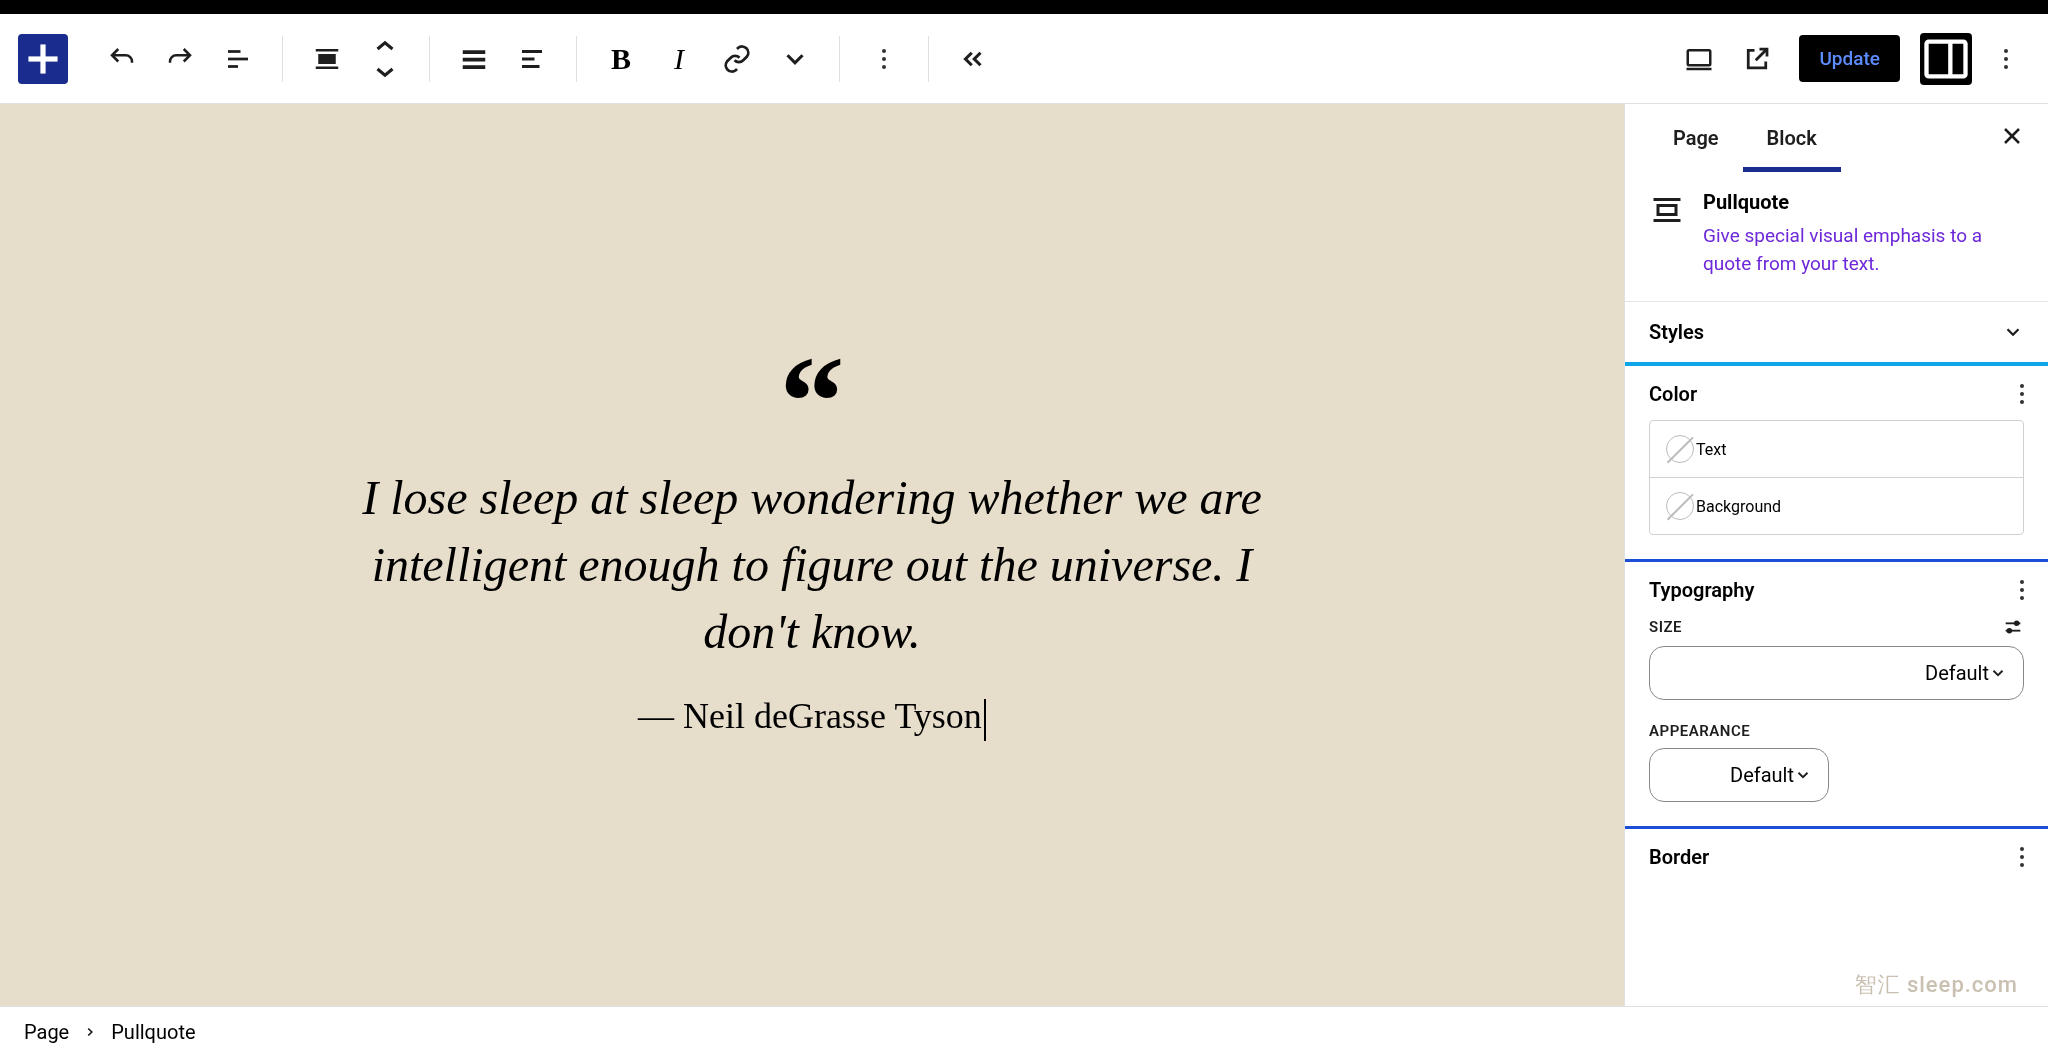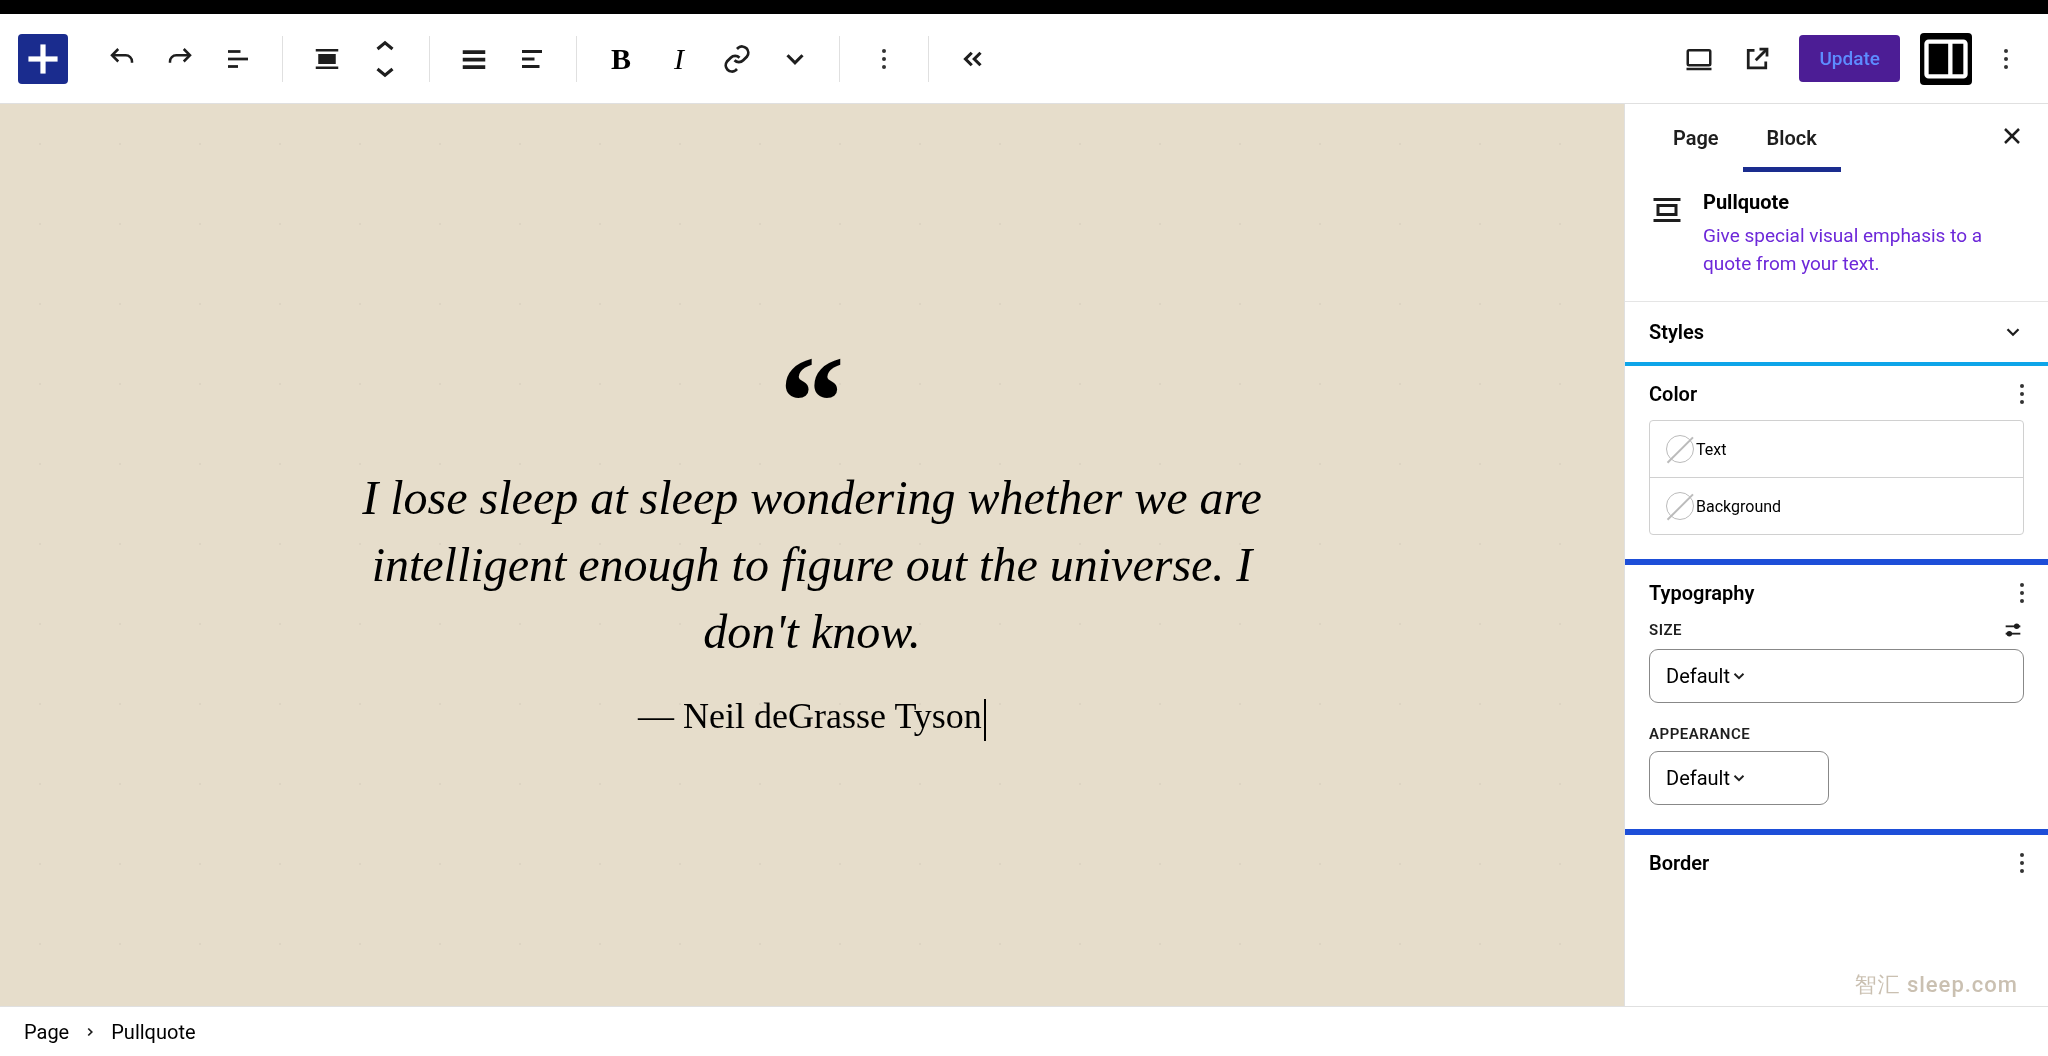--- a/index.html
+++ b/index.html
@@ -36,21 +36,21 @@
     margin-right: 20px;
   }
   .add-btn svg { stroke: #fff; }
   .tb-sep {
     width: 1px; height: 46px;
     background: #e0e0e0;
     margin: 0 10px;
   }
   .tb-spacer { flex: 1; }
   .update-btn {
-    background: #4c1d95;
+    background: #000000;
     color: #5d8cff;
     padding: 12px 20px;
     border-radius: 4px;
     font-size: 19px;
     font-weight: 500;
     cursor: pointer;
     margin-left: 8px;
   }
   .sidebar-toggle {
     width: 52px; height: 52px;
@@ -149,21 +149,21 @@
   .block-desc { font-size: 19px; line-height: 1.45; color: #6d28d9; }
   .panel-row {
     display: flex; align-items: center; justify-content: space-between;
     padding: 18px 24px;
     border-bottom: 4px solid #0ea5e9;
     cursor: pointer;
   }
   .panel-row .label { font-size: 20px; font-weight: 600; }
   .section {
     padding: 16px 24px 24px 24px;
-    border-bottom: 6px solid #1d4ed8;
+    border-bottom: 3px solid #1d4ed8;
   }
   .section-head {
     display: flex; align-items: center; justify-content: space-between;
     margin-bottom: 14px;
   }
   .section-title { font-size: 20px; font-weight: 600; }
   .color-box {
     border: 1px solid #d0d0d0;
     border-radius: 4px;
     overflow: hidden;
@@ -185,23 +185,23 @@
   }
   .sublabel {
     font-size: 15px; font-weight: 600; text-transform: uppercase;
     letter-spacing: 0.5px; color: #1e1e1e;
     display: flex; justify-content: space-between; align-items: center;
     margin-bottom: 8px;
     text-align: right;
   }
   .select-box {
     border: 1.5px solid #888;
-    border-radius: 9px;
+    border-radius: 15px;
     padding: 14px 16px;
-    display: flex; align-items: center; justify-content: flex-start;
+    display: flex; align-items: center; justify-content: flex-end;
     font-size: 20px;
     cursor: pointer;
     background: #fff;
   }
   .select-narrow { width: 180px; }
   .footer {
     height: 50px;
     border-top: 1px solid #e0e0e0;
     display: flex; align-items: center;
     padding: 0 24px;

